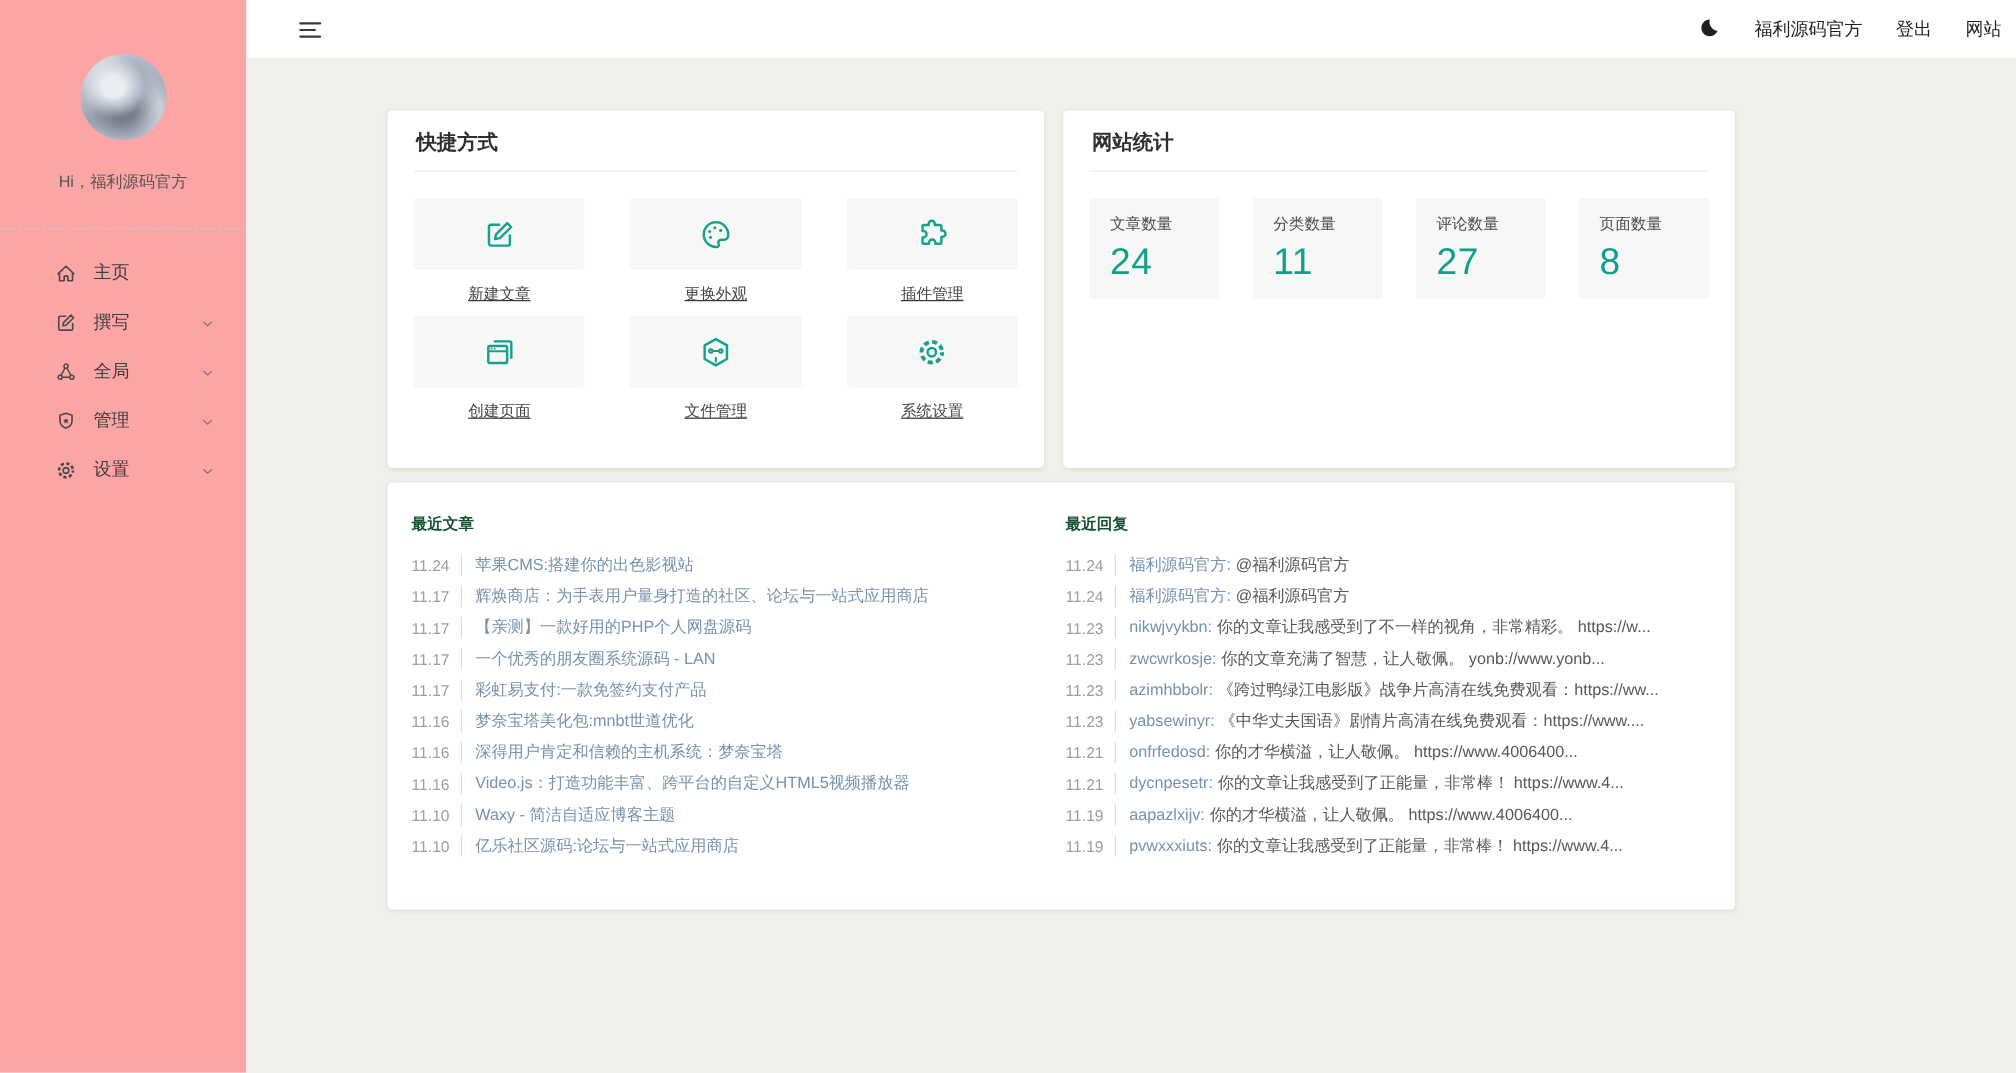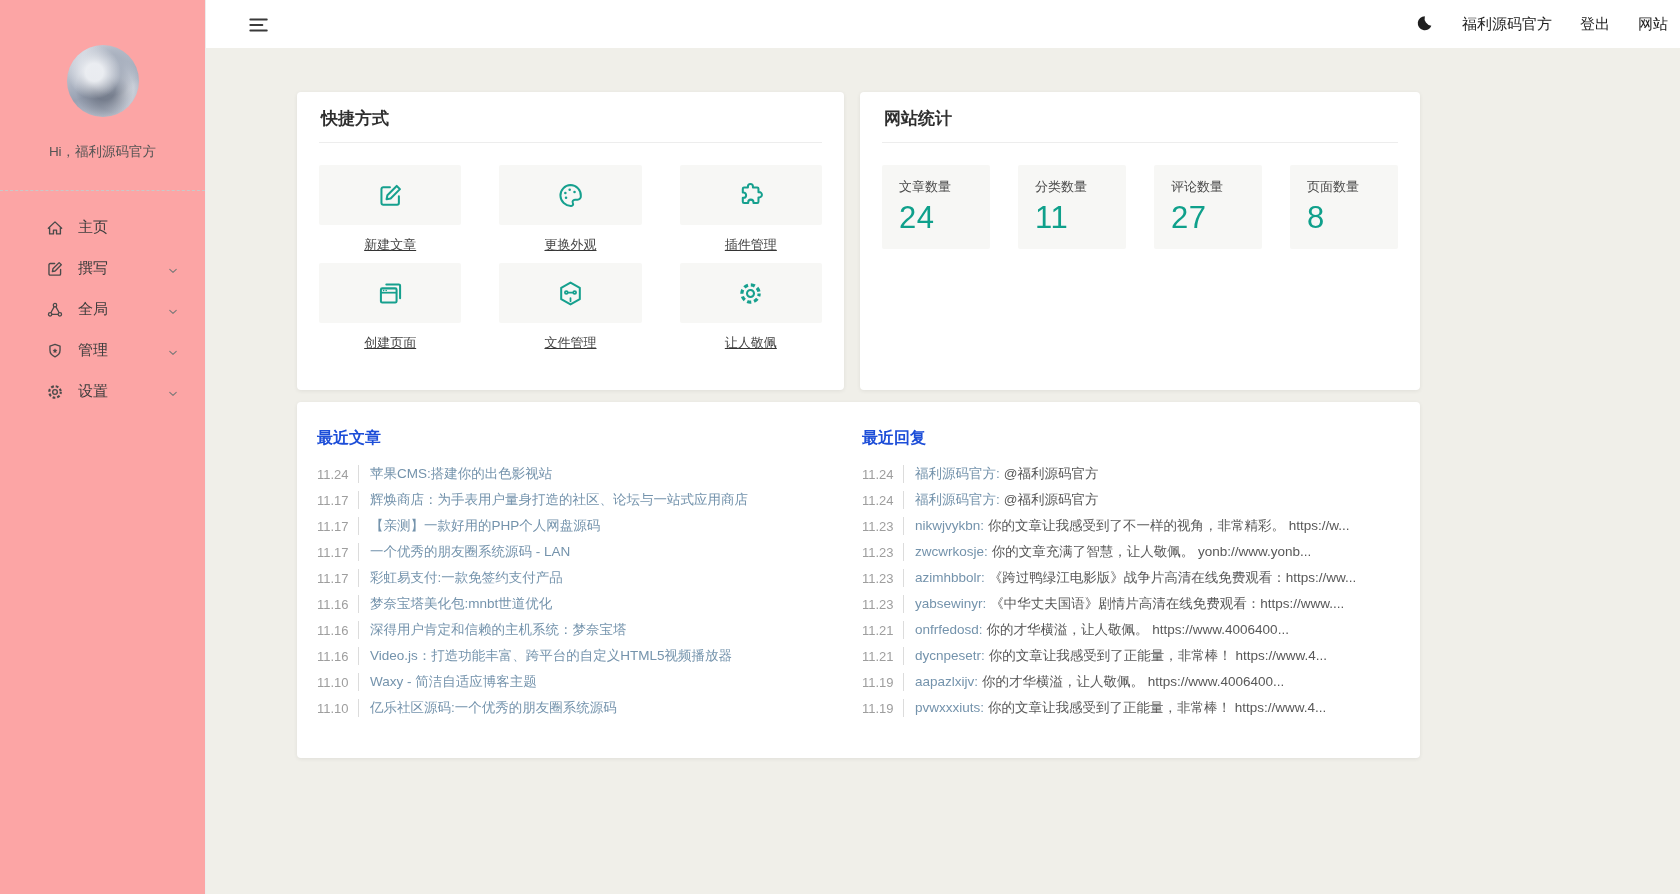--- a/index.html
+++ b/index.html
@@ -25,42 +25,42 @@
       linear-gradient(160deg,#dfe3ea 0%, #98a1b2 60%, #c7ccd6 100%);
   }
   .greeting { text-align:center; margin-top:26px; font-size:13.5px; color:#555; }
   .sidebar-divider { margin-top:29px; border-top:1px dashed #c9c9c9; }
   .menu { margin-top:16px; }
   .menu-item { display:flex; align-items:center; height:41px; padding:0 26px 0 46px; font-size:15px; color:#3d3d3d; cursor:pointer; }
   .menu-icon { width:18px; height:18px; margin-right:14px; color:#4a4a4a; flex-shrink:0; }
   .menu-chevron { width:12px; height:12px; margin-left:auto; color:#777; }
   
   .content { position:absolute; left:205px; top:48px; width:1475px; height:846px; background:#f0efe9; }
-  .container { width:1232px; margin:44px 0 0 92px; }
+  .container { width:1232px; margin:44px 0 0 118px; }
   .row-top { display:flex; gap:16px; }
   .card { background:#fff; border-radius:4px; box-shadow:0 1px 4px rgba(0,0,0,.07); }
   .card-quick { width:547px; height:298px; padding:0 22px; }
   .card-stats { width:560px; height:298px; padding:0 22px; }
   .card-head { padding:15px 2px 12px; font-size:17px; font-weight:bold; color:#2f2f2f; border-bottom:1px solid #ededed; }
   
   .quick-grid { margin-top:22px; display:grid; grid-template-columns:repeat(3,1fr); column-gap:38px;text-decoration:underline; }
   .quick-item { display:block; text-decoration:none; cursor:pointer; margin-bottom:9px; }
   .quick-tile { height:60px; background:#f7f7f5; border-radius:2px; display:flex; align-items:center; justify-content:center; color:#16a08e; }
   .quick-tile svg { width:27px; height:27px; }
   .quick-label { text-align:center; font-size:13px; color:#444; margin-top:11px; }
   
   .stats-grid { margin-top:22px; display:grid; grid-template-columns:repeat(4,1fr); column-gap:28px; row-gap:20px; }
   .stat-box { height:84px; background:#f7f7f5; border-radius:2px; padding:13px 17px; }
   .stat-label { font-size:13px; color:#4a4a4a; }
   .stat-value { font-size:31px; color:#0fa08b; margin-top:4px; font-weight:500; letter-spacing:.5px; }
   
   .card-bottom { margin-top:12px; width:1123px; min-height:356px; padding:0 20px 26px; display:flex; }
   .col-posts { width:545px; flex-shrink:0; }
   .col-replies { flex:1; min-width:0; }
-  .list-head { font-size:16px; font-weight:bold; color:#1d4ed8; padding:26px 0 12px; }
+  .list-head { font-size:13px; font-weight:bold; color:#14532d; padding:26px 0 12px; }
   .list-row { display:flex; align-items:center; height:26px; font-size:13.5px; white-space:nowrap; }
   .list-date { width:41px; flex-shrink:0; color:#9e9e9e; font-size:13px; }
   .list-body { border-left:1px solid #dcdcdc; padding-left:11px; overflow:hidden; text-overflow:clip; }
   .list-link { color:#7493ac; text-decoration:none; cursor:pointer; }
   .list-msg { color:#585858; padding-left:4px; }
 </style>
 </head>
 <body>
 
 <svg width="0" height="0" style="position:absolute">
@@ -243,21 +243,21 @@
                 </svg>
               </span>
             <div class="quick-label">文件管理</div>
           </a>
           <a class="quick-item">
             <span class="quick-tile">
                 <svg viewBox="0 0 20 20">
                   <use href="#i-gear"></use>
                 </svg>
               </span>
-            <div class="quick-label">让人敬佩</div>
+            <div class="quick-label">系统设置</div>
           </a>
 
         </div>
       </div>
 
       <div class="card card-stats">
         <div class="card-head">网站统计</div>
         <div class="stats-grid">
 
           <div class="stat-box">
@@ -317,21 +317,21 @@
         <div class="list-row">
           <span class="list-date">11.16</span>
           <span class="list-body"><a class="list-link">Video.js：打造功能丰富、跨平台的自定义HTML5视频播放器</a></span>
         </div>
         <div class="list-row">
           <span class="list-date">11.10</span>
           <span class="list-body"><a class="list-link">Waxy - 简洁自适应博客主题</a></span>
         </div>
         <div class="list-row">
           <span class="list-date">11.10</span>
-          <span class="list-body"><a class="list-link">亿乐社区源码:一个优秀的朋友圈系统源码</a></span>
+          <span class="list-body"><a class="list-link">亿乐社区源码:论坛与一站式应用商店</a></span>
         </div>
       </div>
 
       <div class="col-replies">
         <div class="list-head">最近回复</div>
 
         <div class="list-row">
           <span class="list-date">11.24</span>
           <span class="list-body"><a class="list-link">福利源码官方:</a><span class="list-msg">@福利源码官方</span></span>
         </div>

